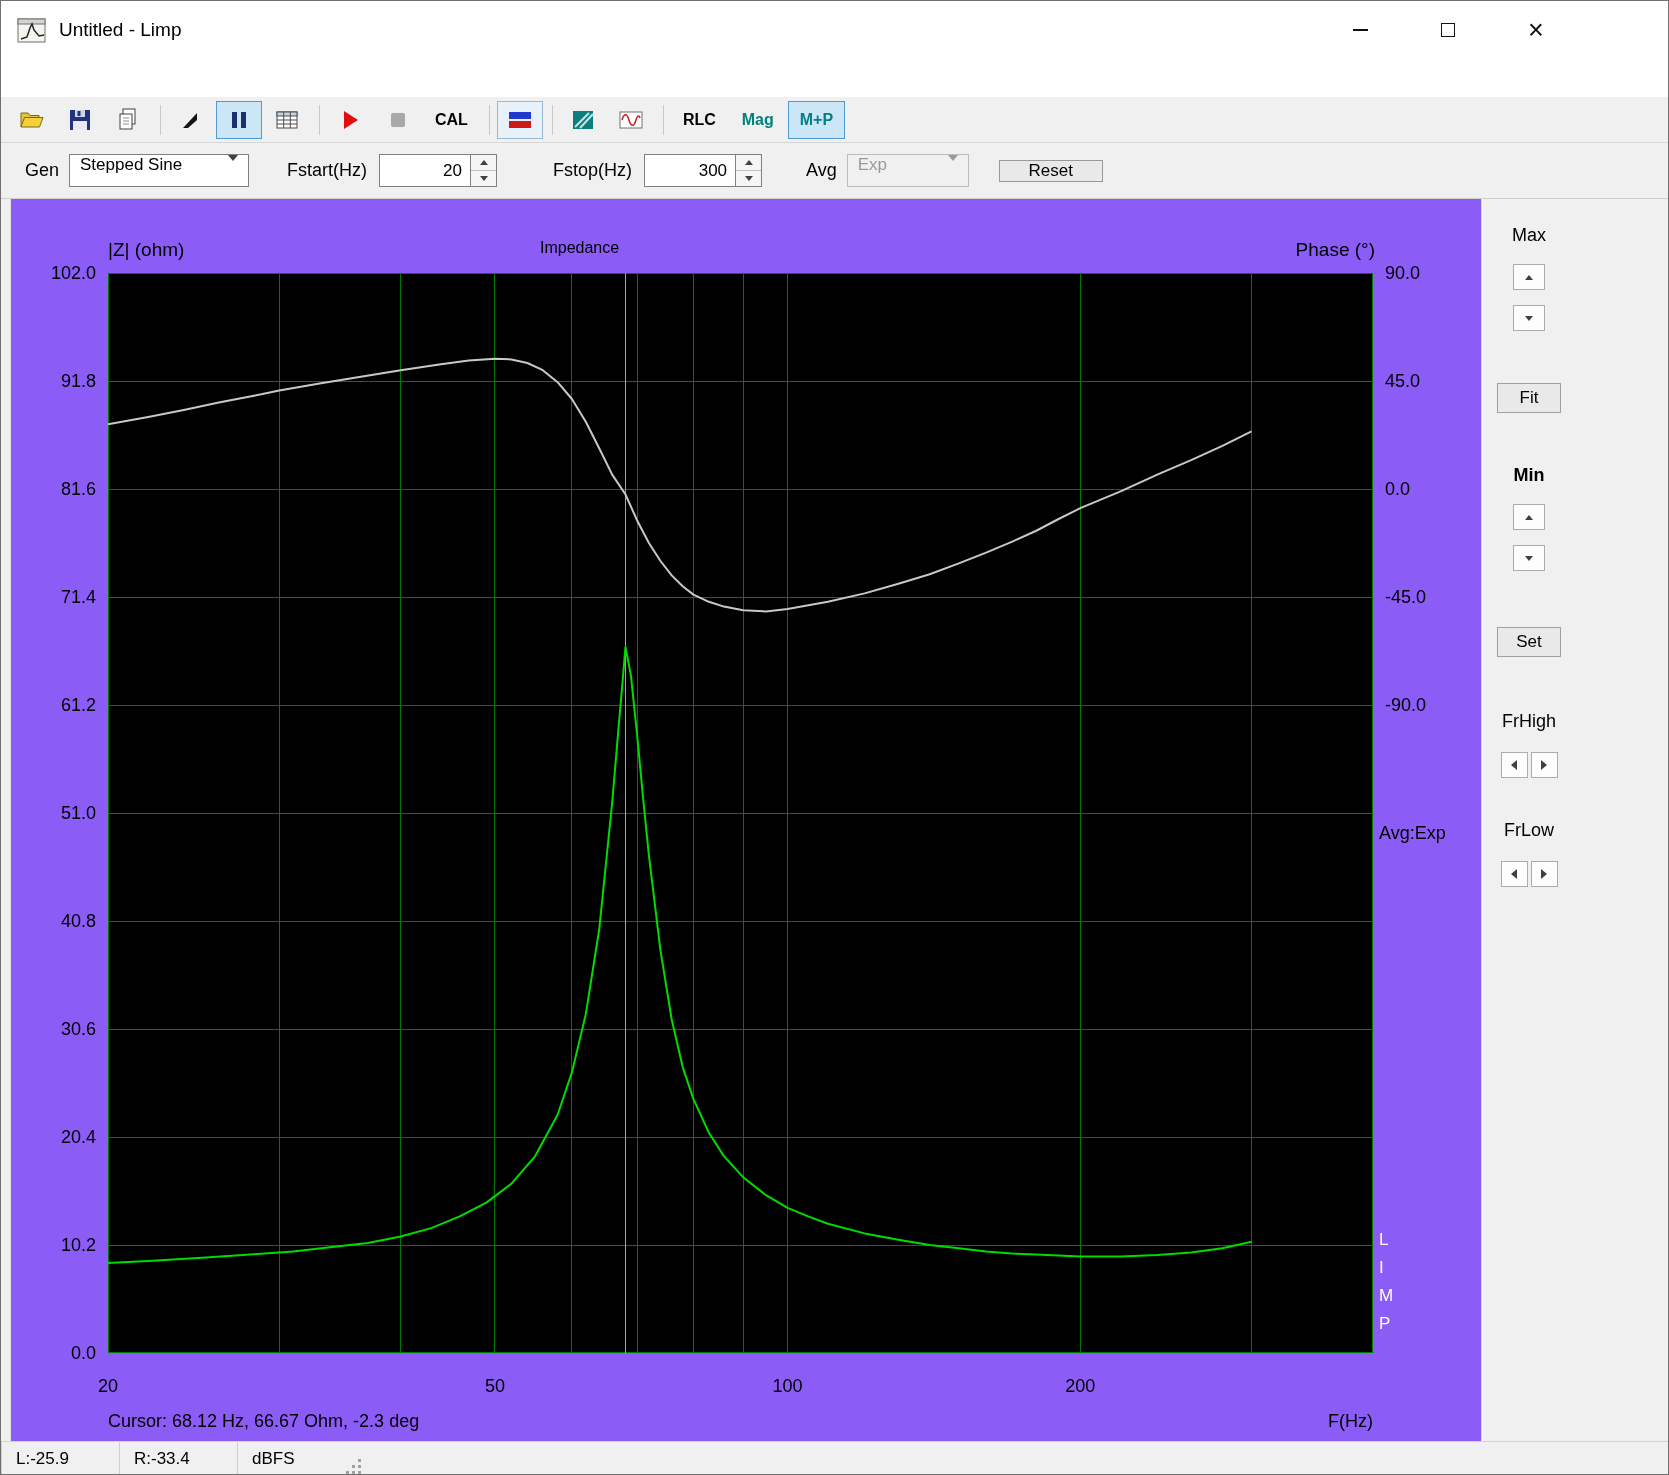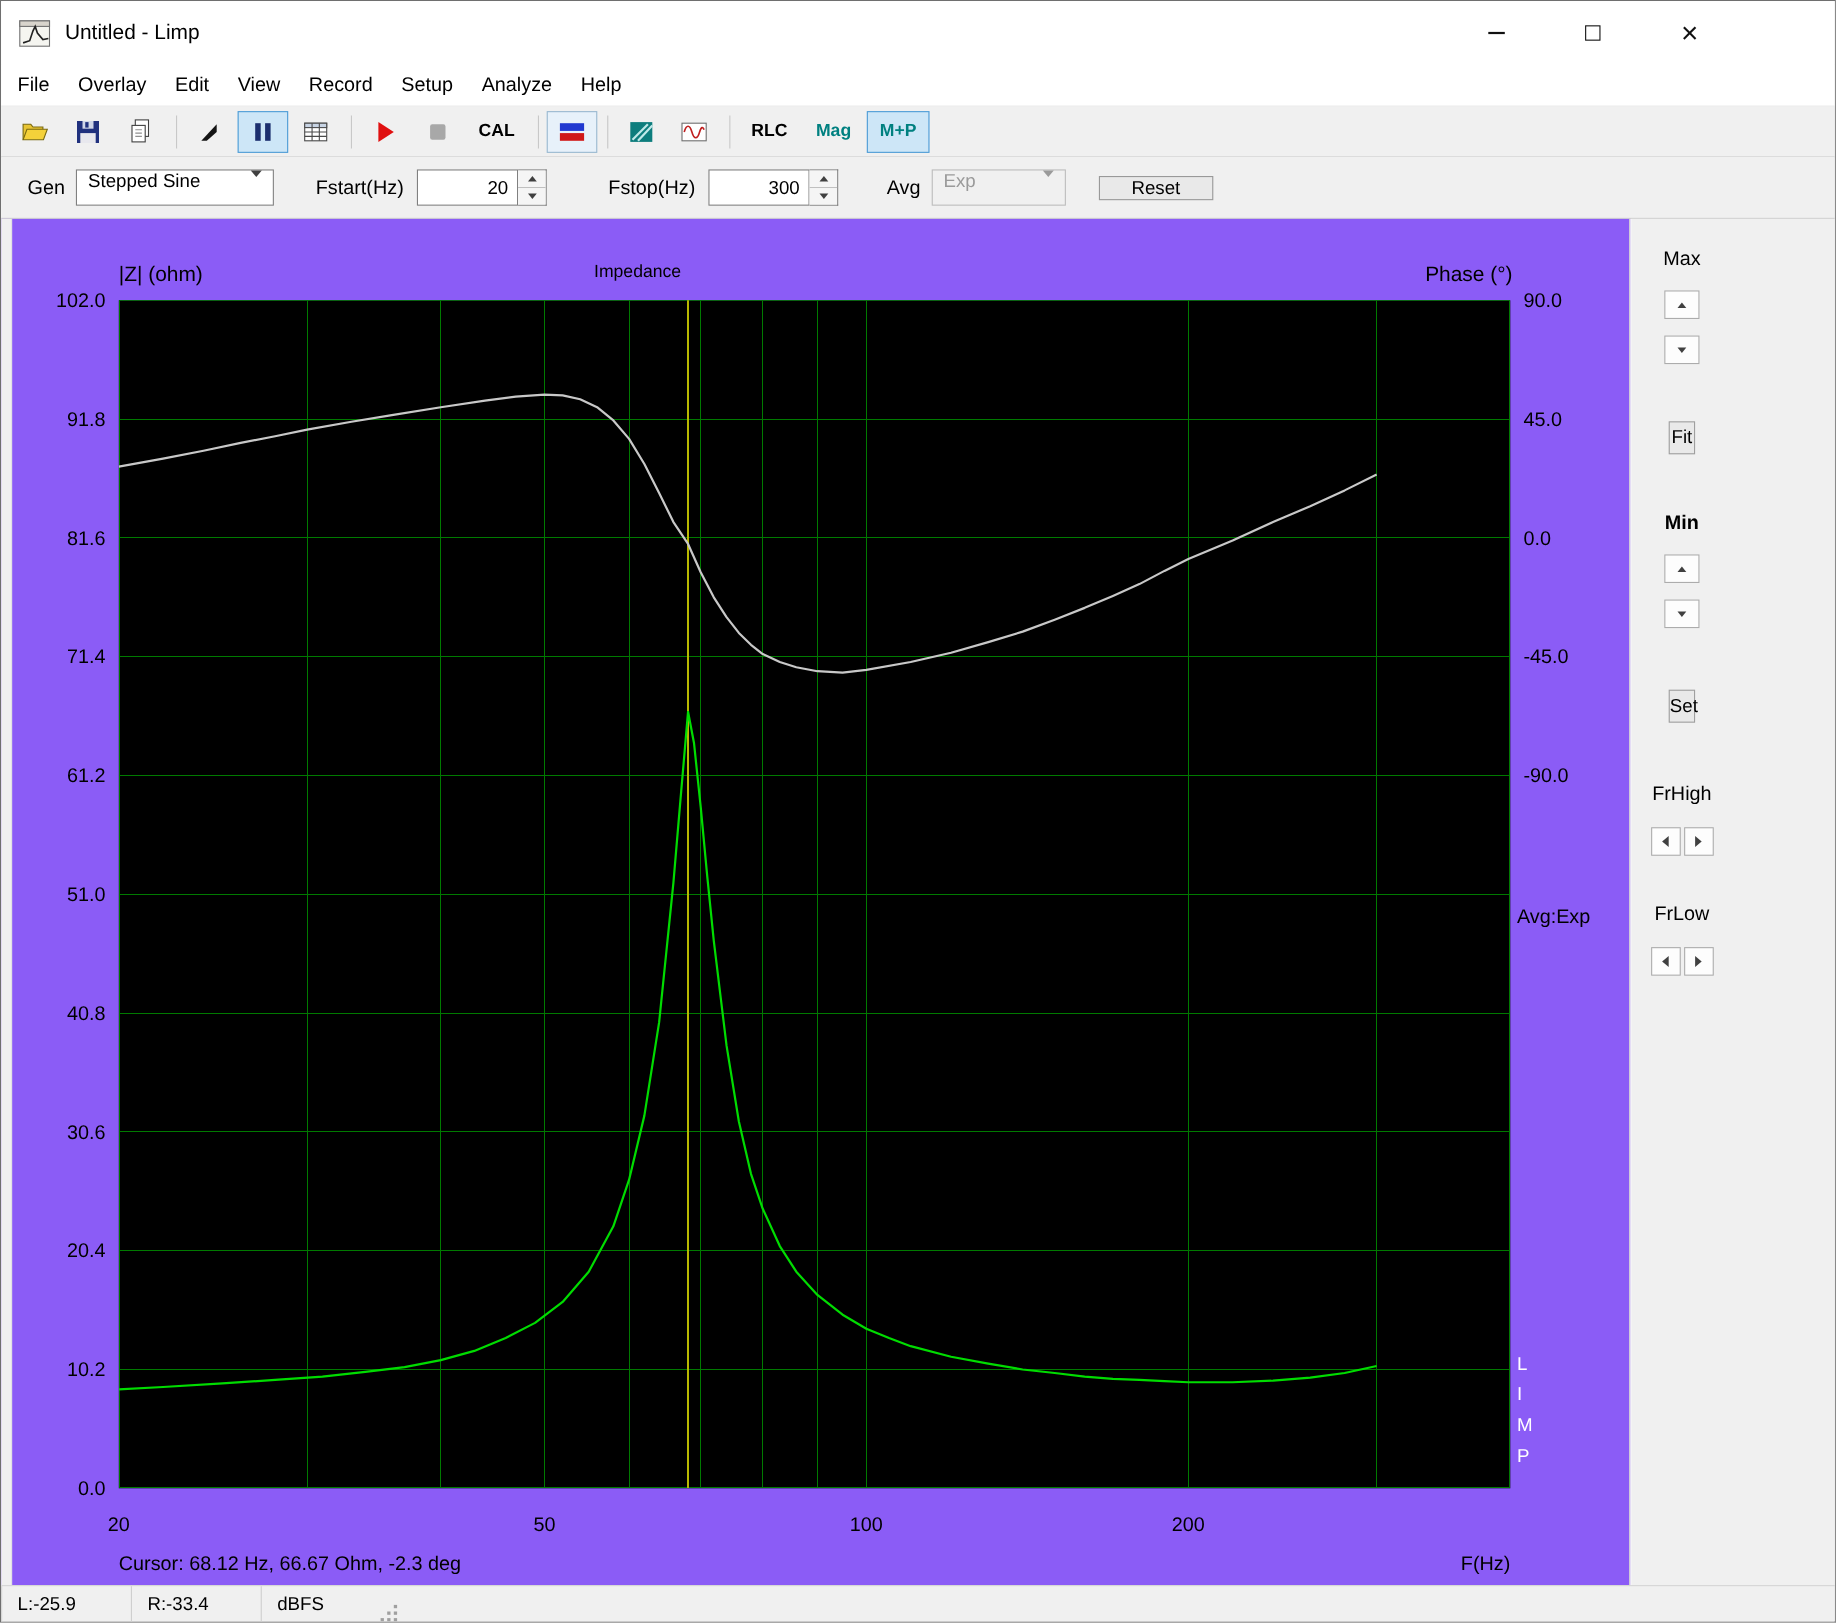--- a/index.html
+++ b/index.html
@@ -84,21 +84,21 @@
     display: flex; flex-direction: column; align-items: center; gap: 12px; }
   .side-label { font-size: 18px; color: #000; }
   .side-label.max { margin-top: 26px; }
   .side-label.min { margin-top: 40px; font-weight: bold; }
   .side-label.frh { margin-top: 42px; }
   .side-label.frl { margin-top: 30px; }
   .vspin { width: 32px; height: 26px; background: #fdfdfd; border: 1px solid #acacac;
     display: flex; align-items: center; justify-content: center; }
   .vspin.top { margin-top: 6px; }
   .vspin.bot { margin-top: 3px; }
-  .side-btn { width: 24px; height: 30px; background: #e9e9e9; border: 1px solid #9f9f9f;
+  .side-btn { width: 64px; height: 30px; background: #e9e9e9; border: 1px solid #9f9f9f;
     font-size: 17px; font-family: "Liberation Sans", sans-serif; color: #000; }
   .side-btn.fit { margin-top: 40px; }
   .side-btn.set { margin-top: 44px; }
   .hpair { display: flex; margin-top: 8px; }
   .hspin { width: 27px; height: 26px; background: #fdfdfd; border: 1px solid #acacac;
     display: flex; align-items: center; justify-content: center; }
   .hspin + .hspin { margin-left: 3px; }
   
   .statusbar { position: absolute; left: 0; top: 1440px; width: 100%; height: 35px;
     background: #f0f0f0; border-top: 1px solid #d4d4d4;
@@ -129,30 +129,20 @@
         </div>
       <div class="win-btn">
           <span class="max-glyph"></span>
         </div>
       <div class="win-btn">
           <span class="close-glyph">×</span>
         </div>
     </div>
   </div>
 
-  <div class="menubar">
-      <div class="menu-item">File</div>
-      <div class="menu-item">Overlay</div>
-      <div class="menu-item">Edit</div>
-      <div class="menu-item">View</div>
-      <div class="menu-item">Record</div>
-      <div class="menu-item">Setup</div>
-      <div class="menu-item">Analyze</div>
-      <div class="menu-item">Help</div>
-    </div>
 
   <div class="toolbar">
     <div class="tbtn">
       <svg width="26" height="26" viewBox="0 0 26 26">
         <path d="M2 20 L2 6 L9 6 L11 8.5 L20 8.5 L20 11" fill="#e8c433" stroke="#7a6a10"></path>
         <path d="M2 20 L5.5 10.5 L24 10.5 L20.5 20 Z" fill="#f4d13a" stroke="#7a6a10"></path>
       </svg>
     </div>
     <div class="tbtn">
       <svg width="26" height="26" viewBox="0 0 26 26">

